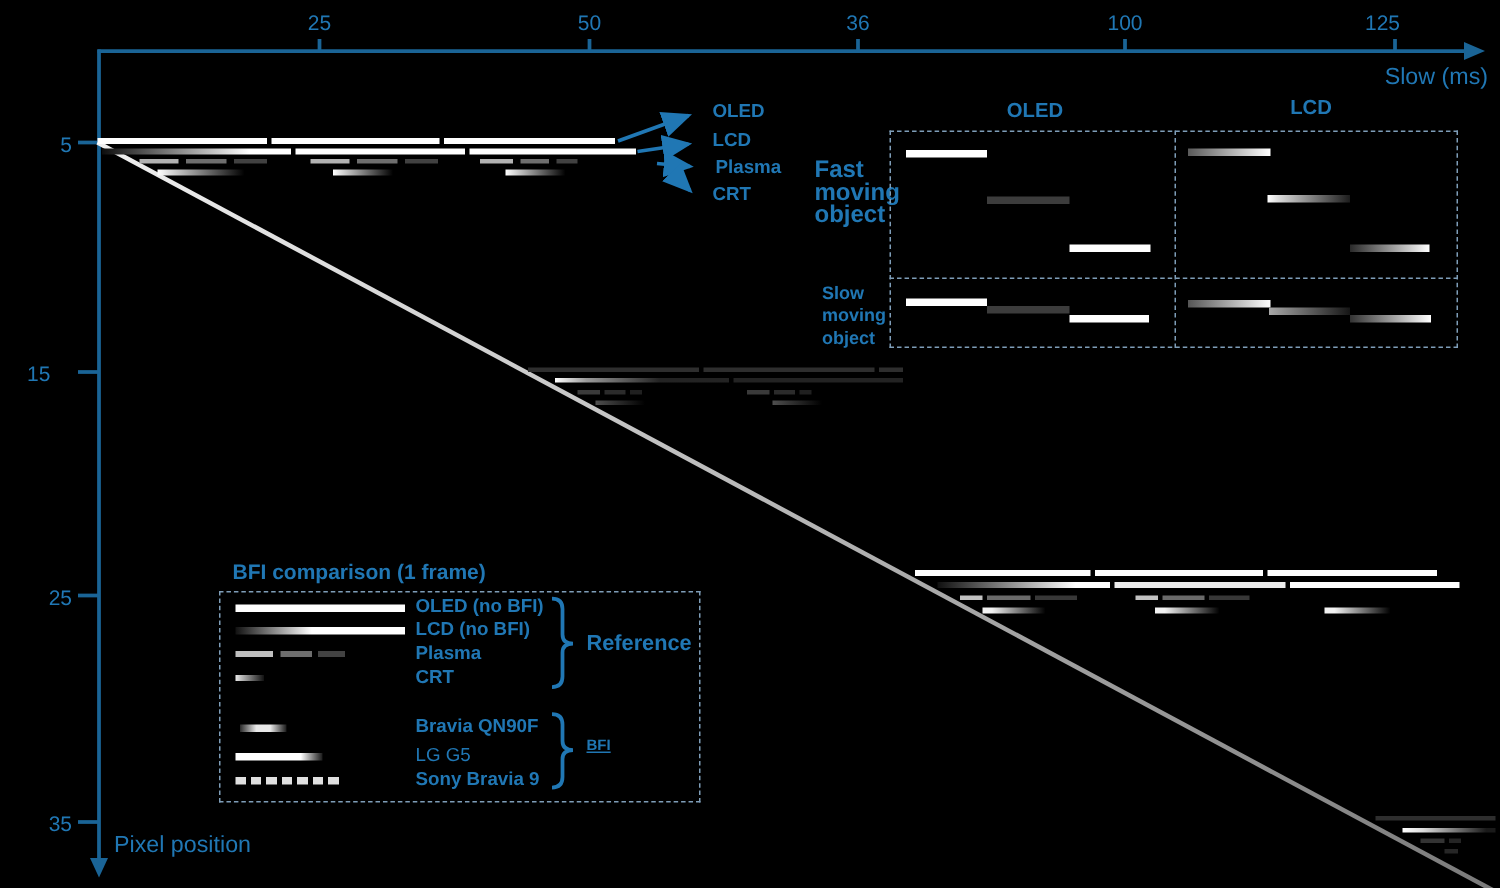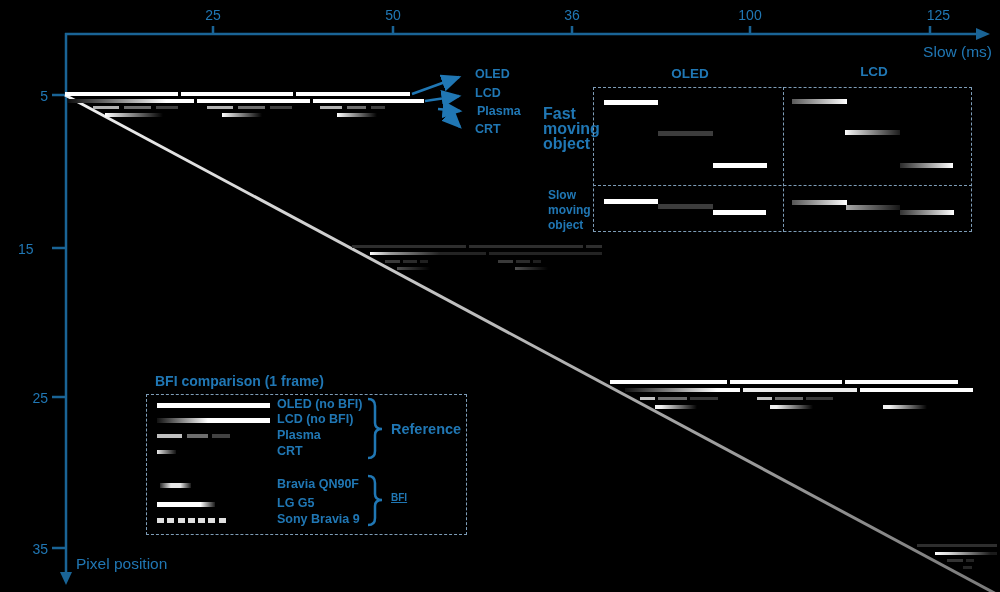--- a/index.html
+++ b/index.html
@@ -61,21 +61,21 @@
     <line x1="449" y1="116" x2="460" y2="127" class="acc" stroke-width="2.5" marker-end="url(#ah)"></line>
 
     <path d="M368,399 Q375,399 375,406 L375,423 Q375,429 382,429 Q375,429 375,435 L375,451 Q375,458 368,458" fill="none" class="acc" stroke-width="2.5"></path>
     <path d="M368,476 Q375,476 375,483 L375,494 Q375,500 382,500 Q375,500 375,506 L375,518 Q375,525 368,525" fill="none" class="acc" stroke-width="2.5"></path>
   </svg>
 
   <div class="t" style="left:193px;top:7px;width:40px;text-align:center;font-size:14px;">25</div>
   <div class="t" style="left:373px;top:7px;width:40px;text-align:center;font-size:14px;">50</div>
   <div class="t" style="left:552px;top:7px;width:40px;text-align:center;font-size:14px;">36</div>
   <div class="t" style="left:730px;top:7px;width:40px;text-align:center;font-size:14px;">100</div>
-  <div class="t" style="left:910px;top:7px;width:40px;text-align:right;font-size:14px;">125</div>
+  <div class="t" style="left:910px;top:7px;width:40px;text-align:left;font-size:14px;">125</div>
   <div class="t" style="left:900px;top:43px;width:92px;text-align:right;font-size:15.5px;">Slow (ms)</div>
 
   <div class="t" style="left:18px;top:88px;width:30px;text-align:right;font-size:14px;">5</div>
   <div class="t" style="left:18px;top:241px;width:30px;text-align:left;font-size:14px;">15</div>
   <div class="t" style="left:18px;top:390px;width:30px;text-align:right;font-size:14px;">25</div>
   <div class="t" style="left:18px;top:541px;width:30px;text-align:right;font-size:14px;">35</div>
   <div class="t" style="left:76px;top:555px;font-size:15.5px;">Pixel position</div>
 
   <div>
     <div class="bar" style="left:65px;top:92px;width:113px;height:4px;background:#fff"></div>
@@ -194,20 +194,20 @@
     <div class="bar" style="left:157px;top:450px;width:19px;height:4px;background:linear-gradient(90deg,#e8e8e8 0%,#111111 100%)"></div>
     <div class="bar" style="left:160px;top:483px;width:31px;height:4.5px;background:linear-gradient(90deg,#2a2a2a 0%,#e8e8e8 35%,#e8e8e8 65%,#1a1a1a 100%)"></div>
     <div class="bar" style="left:157px;top:502px;width:58px;height:4.5px;background:linear-gradient(90deg,#ffffff 0%,#ffffff 75%,#1a1a1a 100%)"></div>
     <div class="bar" style="left:157px;top:518px;width:70px;height:4.5px;background:repeating-linear-gradient(90deg,#e0e0e0 0px,#e0e0e0 7px,transparent 7px,transparent 10.3px)"></div>
 
     <div class="t" style="left:277px;top:397px;font-size:12.5px;font-weight:bold;">OLED (no BFI)</div>
     <div class="t" style="left:277px;top:412px;font-size:12.5px;font-weight:bold;">LCD (no BFI)</div>
     <div class="t" style="left:277px;top:428px;font-size:12.5px;font-weight:bold;">Plasma</div>
     <div class="t" style="left:277px;top:444px;font-size:12.5px;font-weight:bold;">CRT</div>
     <div class="t" style="left:277px;top:477px;font-size:12.5px;font-weight:bold;">Bravia QN90F</div>
-    <div class="t" style="left:277px;top:496px;font-size:12.5px;font-weight:bold;">LG G5</div>
+    <div class="t" style="left:277px;top:496px;font-size:12.5px;font-weight:normal;">LG G5</div>
     <div class="t" style="left:277px;top:512px;font-size:12.5px;font-weight:bold;">Sony Bravia 9</div>
 
     <div class="t" style="left:391px;top:421px;font-size:14.5px;font-weight:bold;">Reference</div>
     <div class="t" style="left:391px;top:492px;font-size:10px;font-weight:bold;text-decoration:underline;">BFI</div>
   </div>
 
 </div>
 
 </body></html>

